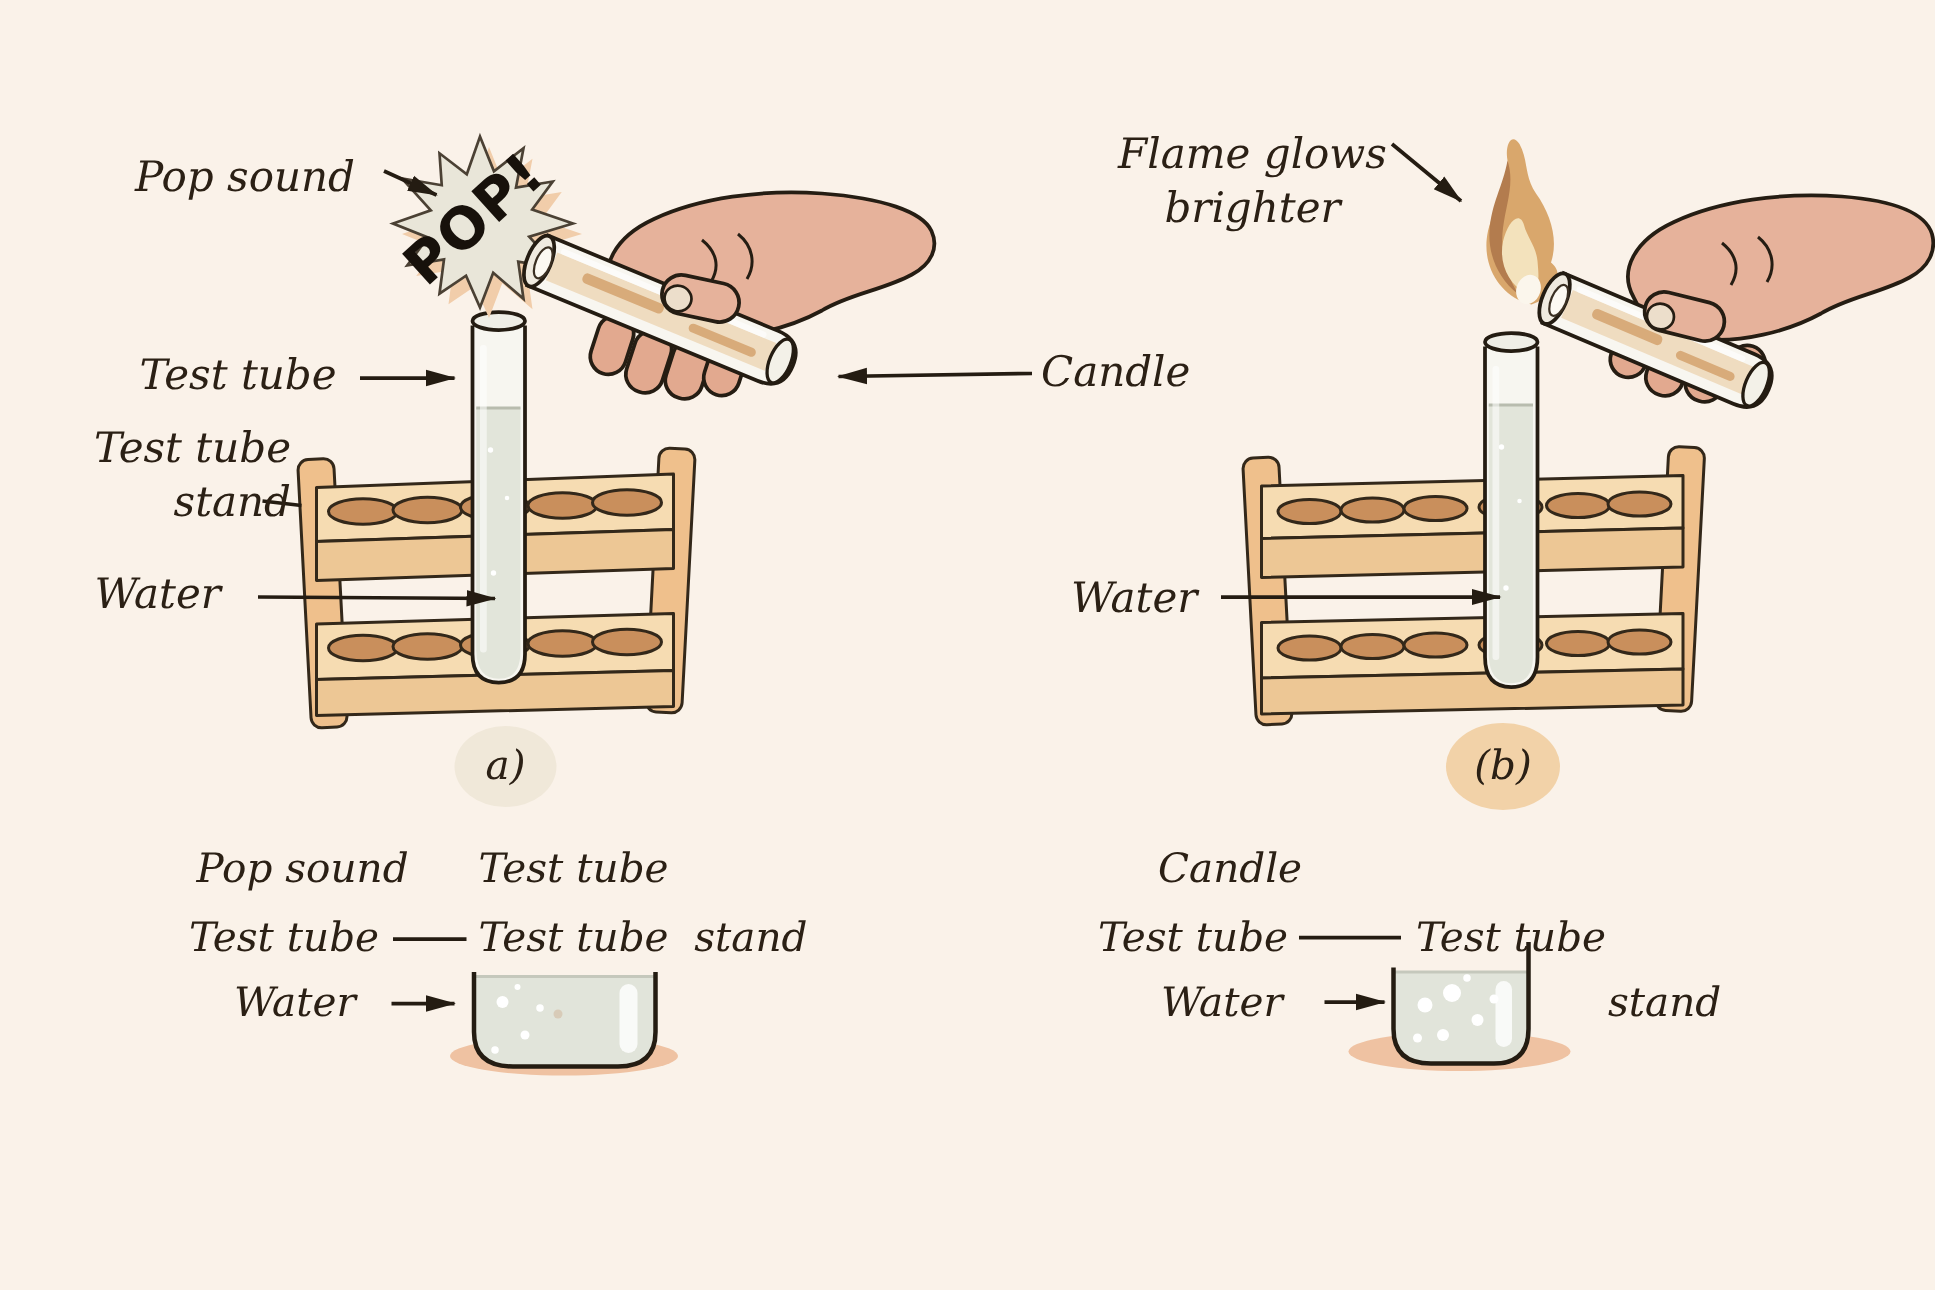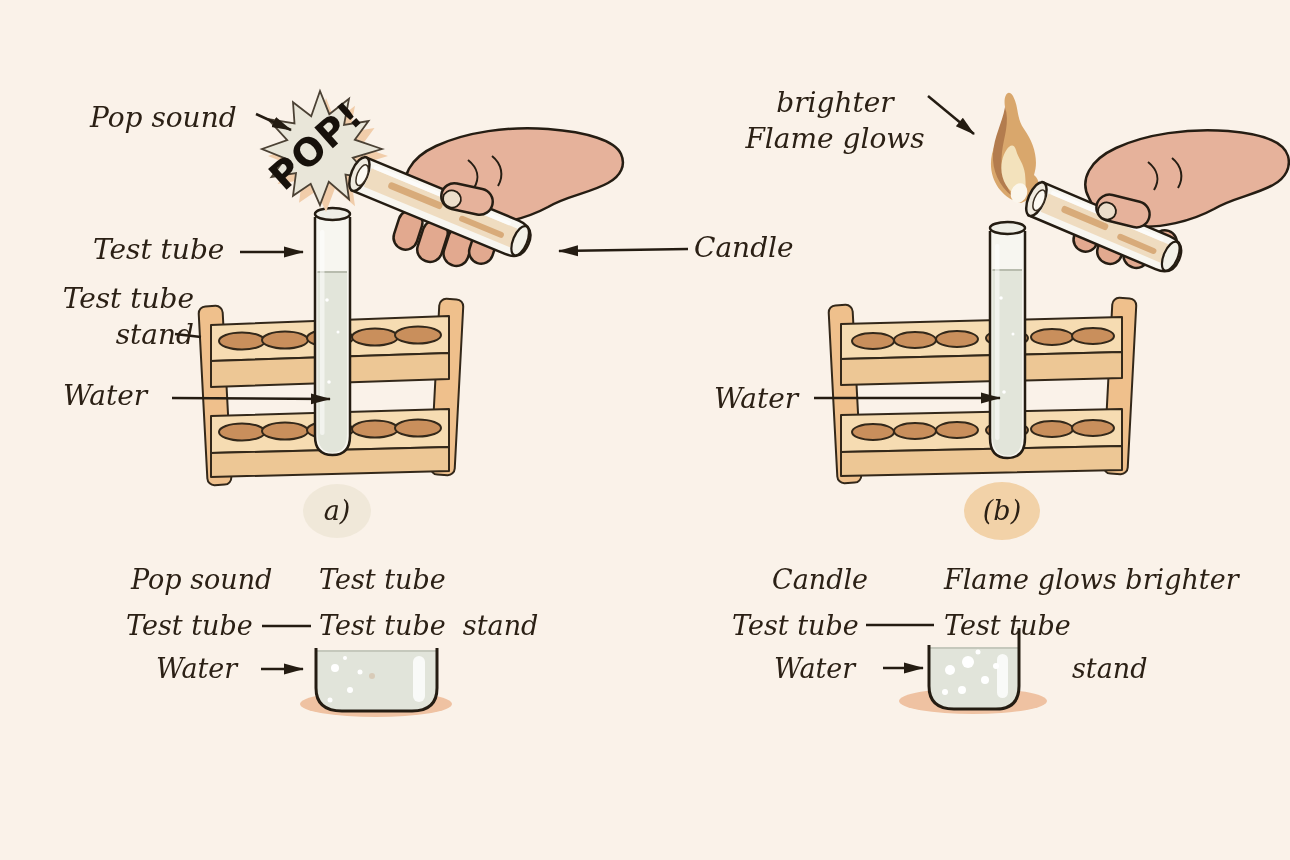--- a/index.html
+++ b/index.html
@@ -217,35 +217,34 @@
 <div class="pop-text">POP!</div>
 <div class="label" style="left:93px;top:233px;">Test tube</div>
 <div class="label stand-label" style="left:48px;top:281px;">
   <div>Test tube</div>
   <div>stand</div>
 </div>
 <div class="label" style="left:63px;top:379px;">Water</div>
 <div class="label" style="left:694px;top:231px;">Candle</div>
 
 <div class="label flame-label" style="left:735px;top:85px;">
+  <div>Flame glows</div>
   <div>brighter</div>
-  <div>Flame glows</div>
 </div>
 <div class="label" style="left:714px;top:382px;">Water</div>
 
 <div class="badge badge-a">a)</div>
 <div class="badge badge-b">(b)</div>
 
 <div class="legend-label" style="left:131px;top:564px;">Pop sound</div>
 <div class="legend-label" style="left:319px;top:564px;">Test tube</div>
 <div class="legend-label" style="left:126px;top:610px;">Test tube</div>
 <div class="legend-label" style="left:319px;top:610px;">Test tube  stand</div>
 <div class="legend-label" style="left:156px;top:653px;">Water</div>
 
 <div class="legend-label" style="left:772px;top:564px;">Candle</div>
-<div class="legend-label" style="left:944px;top:564px;">Flame glows brighter</div>
 <div class="legend-label" style="left:732px;top:610px;">Test tube</div>
 <div class="legend-label" style="left:944px;top:610px;">Test tube</div>
 <div class="legend-label" style="left:774px;top:653px;">Water</div>
 <div class="legend-label" style="left:1072px;top:653px;">stand</div>
 
 
 </div>
 
 </body></html>

